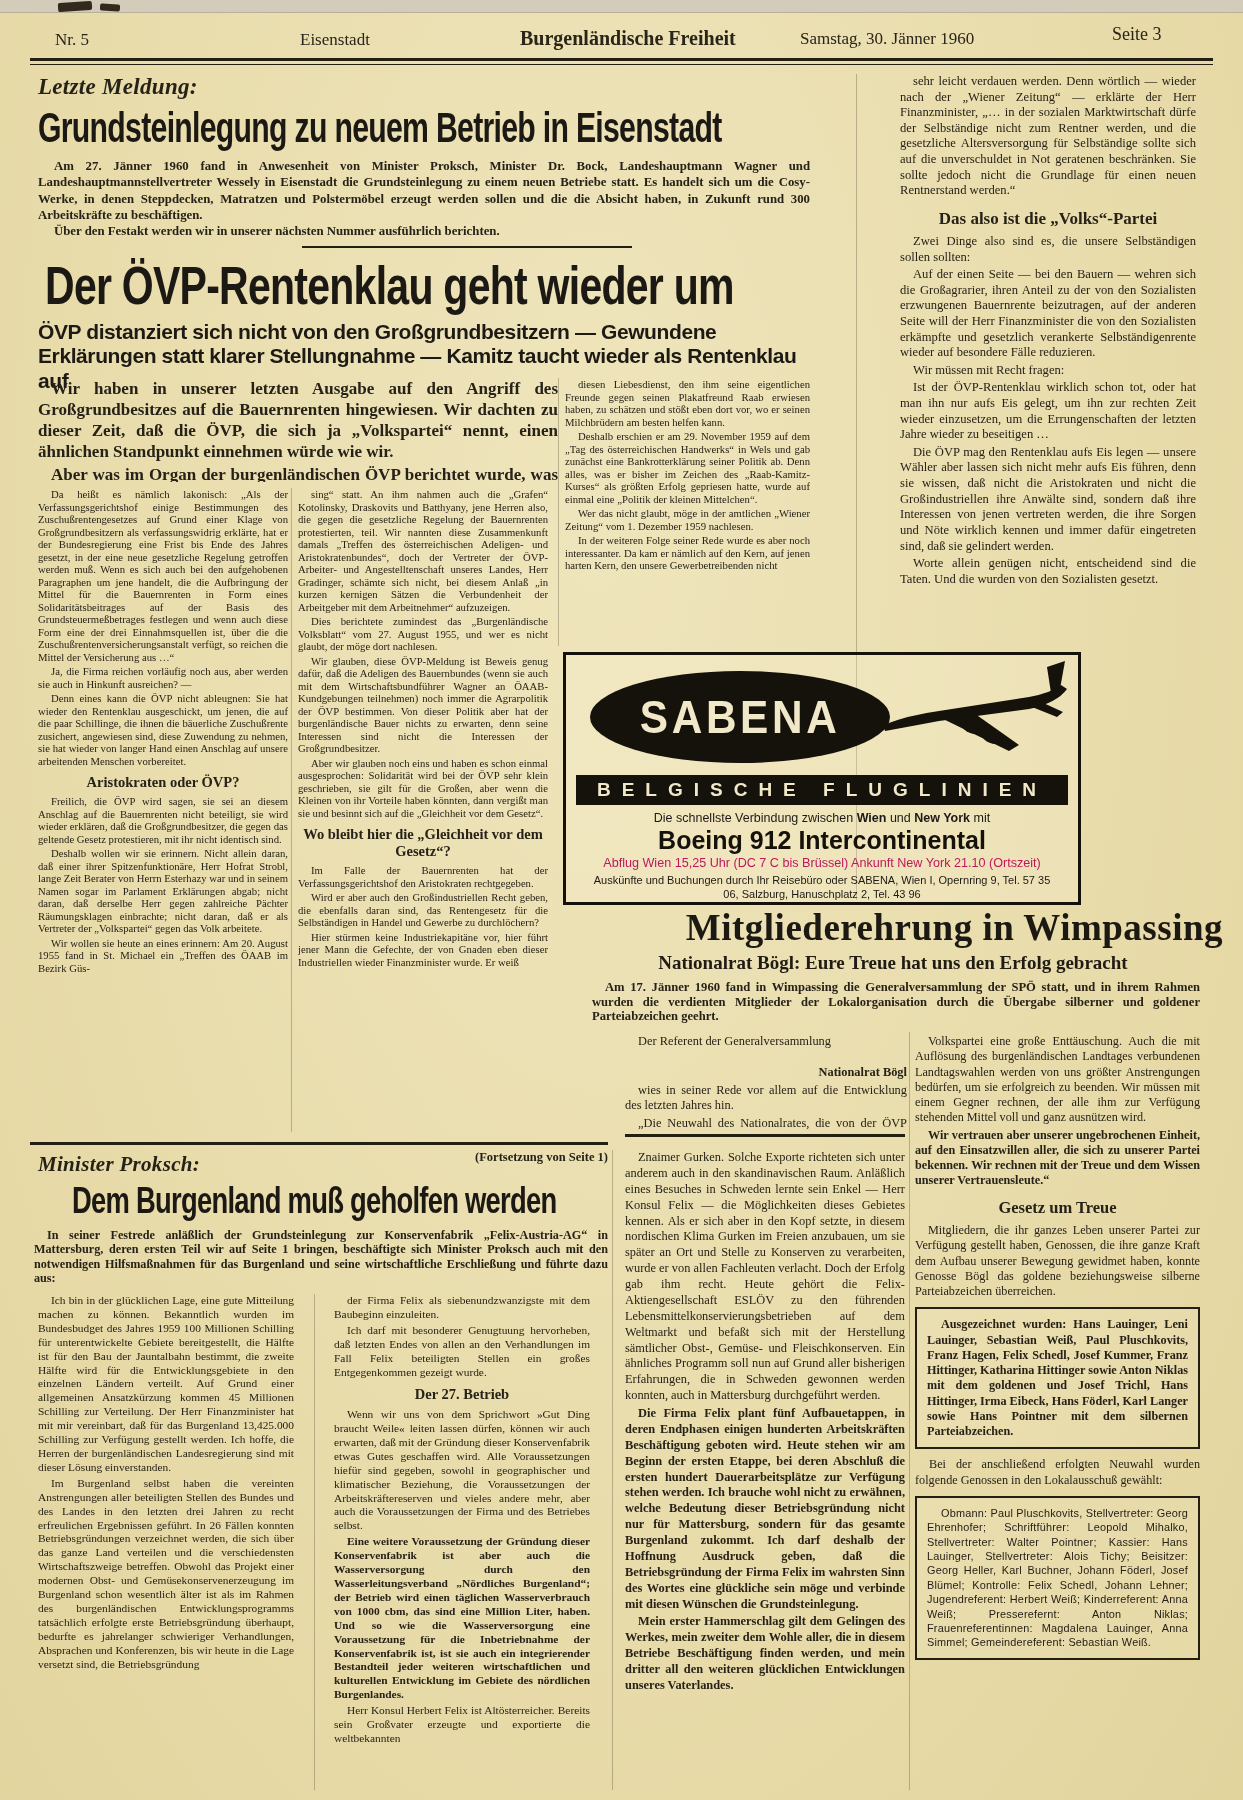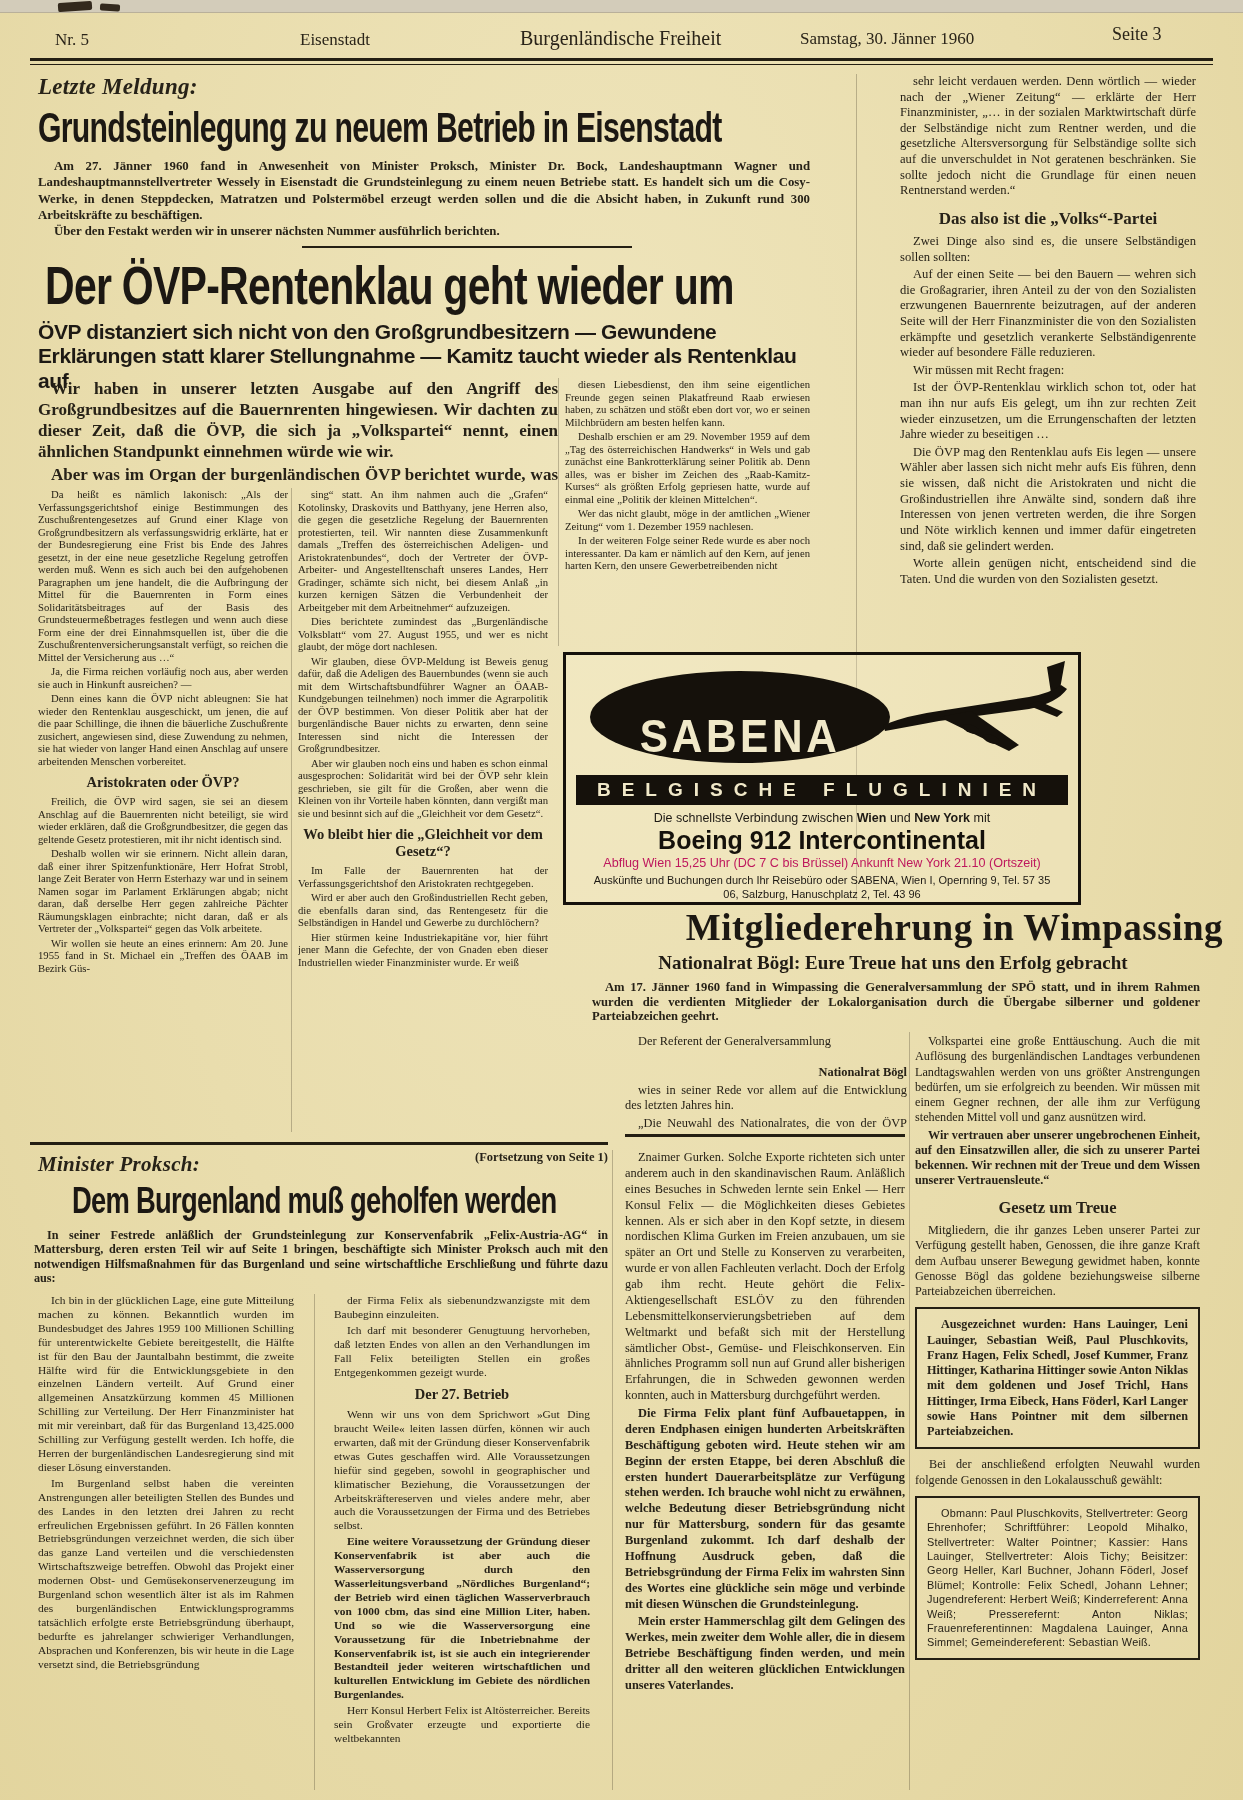--- a/index.html
+++ b/index.html
@@ -4,21 +4,21 @@
 <title>Burgenländische Freiheit – Seite 3</title>
 <style>
 *{margin:0;padding:0;box-sizing:border-box}
 body{width:1243px;height:1800px;position:relative;overflow:hidden;
   background:radial-gradient(ellipse at 48% 28%,#efe5bc 0%,#e9ddad 52%,#e2d49d 100%);
   font-family:"Liberation Serif",serif;color:#272218}
 .abs{position:absolute}
 .scan-strip{left:0;top:0;width:1243px;height:13px;background:#d3ccba;border-bottom:1px solid #b9b09a}
 .scan-mark{background:#33291d;border-radius:2px}
 .mast{font-size:17px;color:#2a2419}
-.mast-title{font-weight:normal;font-size:20px}
+.mast-title{font-weight:bold;font-size:20px}
 .rule{background:#241f13}
 .vrule{background:rgba(30,25,12,.25);width:1px}
 .kicker{font-style:italic;font-weight:bold;font-size:23px;letter-spacing:.3px}
 .cond{display:inline-block;transform-origin:0 60%;white-space:nowrap;font-family:"Liberation Sans",sans-serif;font-weight:700;color:#1c1813;letter-spacing:-1px}
 .h1a{font-size:42px;transform:scaleX(.72)}
 .h1b{font-size:54px;transform:scaleX(.76)}
 .h1c{font-size:37px;transform:scaleX(.74)}
 .subhead{font-family:"Liberation Sans",sans-serif;font-weight:700;font-size:21px;line-height:1.16;letter-spacing:-.4px;color:#1d1914}
 .leadbold{font-weight:bold;font-size:12.8px;line-height:1.27;text-align:justify}
 .leadbold p{text-indent:16px}
@@ -34,21 +34,21 @@
 .wcolB .fl-h{font-size:16.5px;margin:9px 0 5px}
 .box{border:2.5px solid #241f13;padding:8px 10px;margin:8px 0;background:rgba(255,250,225,.12)}
 .box p{text-indent:14px;margin:0;text-align:justify}
 .box-sans{font-family:"Liberation Sans",sans-serif;font-size:10.9px;line-height:1.32;letter-spacing:.2px}
 .box-sans p{text-indent:14px}
 .wimpa-h{font-weight:bold;font-size:37px;letter-spacing:.5px;text-align:right;color:#1c1812;font-family:"Liberation Serif",serif}
 .wimpa-sub{font-weight:bold;font-size:19px;text-align:center;color:#201b14}
 .cont-note{font-weight:bold;font-size:12.5px;text-align:right}
 
 .ad{border:3px solid #15110b;background:rgba(250,244,214,.25)}
-.ad-oval{position:absolute;left:24px;top:16px;width:300px;height:92px;background:#15110b;border-radius:50%;display:flex;align-items:flex-end;justify-content:center}
+.ad-oval{position:absolute;left:24px;top:16px;width:300px;height:92px;background:#15110b;border-radius:50%;display:flex;align-items:center;justify-content:center}
 .ad-oval span{color:#f0e8c8;font-family:"Liberation Sans",sans-serif;font-weight:700;font-size:46px;letter-spacing:4px;transform:scaleX(.92)}
 .ad-banner{position:absolute;left:10px;right:10px;top:120px;height:30px;background:#15110b;display:flex;align-items:center;justify-content:center}
 .ad-banner span{color:#f0e8c8;font-family:"Liberation Sans",sans-serif;font-weight:700;font-size:19px;letter-spacing:11px}
 .ad-line1{position:absolute;left:0;right:0;top:156px;text-align:center;font-family:"Liberation Sans",sans-serif;font-size:12.5px;color:#1d1914}
 .ad-line1 .b{font-weight:700}
 .ad-prod{position:absolute;left:0;right:0;top:171px;text-align:center;font-family:"Liberation Sans",sans-serif;font-weight:700;font-size:25px;color:#15110b}
 .ad-sched{position:absolute;left:0;right:0;top:201px;text-align:center;font-family:"Liberation Sans",sans-serif;font-weight:400;font-size:12.6px;color:#be185d}
 .ad-contact{position:absolute;left:26px;right:26px;top:219px;text-align:center;font-family:"Liberation Sans",sans-serif;font-size:11px;line-height:1.25;color:#1d1914}
 .plane{position:absolute;right:4px;top:4px}
 </style>
@@ -92,21 +92,21 @@
     <p class="fl-p">Wer das nicht glaubt, möge in der amtlichen „Wiener Zeitung“ vom 1. Dezember 1959 nachlesen.</p>
     <p class="fl-p">In der weiteren Folge seiner Rede wurde es aber noch interessanter. Da kam er nämlich auf den Kern, auf jenen harten Kern, den unsere Gewerbetreibenden nicht</p>
   </div>
 <div class="abs col" style="left:38px;top:488px;width:250px;height:646px">
     <p class="fl-p">Da heißt es nämlich lakonisch: „Als der Verfassungsgerichtshof einige Bestimmungen des Zuschußrentengesetzes auf Grund einer Klage von Großgrundbesitzern als verfassungswidrig erklärte, hat er der Bundesregierung eine Frist bis Ende des Jahres gesetzt, in der eine neue gesetzliche Regelung getroffen werden muß. Wenn es sich auch bei den aufgehobenen Paragraphen um jene handelt, die die Aufbringung der Mittel für die Bauernrenten in Form eines Solidaritätsbeitrages auf der Basis des Grundsteuermeßbetrages festlegen und wenn auch diese Form eine der drei Einnahmsquellen ist, über die die Zuschußrentenversicherungsanstalt verfügt, so reichen die Mittel der Versicherung aus …“</p>
     <p class="fl-p">Ja, die Firma reichen vorläufig noch aus, aber werden sie auch in Hinkunft ausreichen? —</p>
     <p class="fl-p">Denn eines kann die ÖVP nicht ableugnen: Sie hat wieder den Rentenklau ausgeschickt, um jenen, die auf die paar Schillinge, die ihnen die bäuerliche Zuschußrente zusichert, angewiesen sind, diese Zuwendung zu nehmen, sie hat wieder von langer Hand einen Anschlag auf unsere arbeitenden Menschen vorbereitet.</p>
     <h4 class="fl-h">Aristokraten oder ÖVP?</h4>
     <p class="fl-p">Freilich, die ÖVP wird sagen, sie sei an diesem Anschlag auf die Bauernrenten nicht beteiligt, sie wird wieder erklären, daß die Großgrundbesitzer, die gegen das geltende Gesetz protestieren, mit ihr nicht identisch sind.</p>
     <p class="fl-p">Deshalb wollen wir sie erinnern. Nicht allein daran, daß einer ihrer Spitzenfunktionäre, Herr Hofrat Strobl, lange Zeit Berater von Herrn Esterhazy war und in seinem Namen sogar im Parlament Erklärungen abgab; nicht daran, daß derselbe Herr gegen zahlreiche Pächter Räumungsklagen einbrachte; nicht daran, daß er als Vertreter der „Volkspartei“ gegen das Volk arbeitete.</p>
-    <p class="fl-p">Wir wollen sie heute an eines erinnern: Am 20. June 1955 fand in St. Michael ein „Treffen des ÖAAB im Bezirk Güs-</p>
+    <p class="fl-p">Wir wollen sie heute an eines erinnern: Am 20. August 1955 fand in St. Michael ein „Treffen des ÖAAB im Bezirk Güs-</p>
   </div>
 <div class="abs col" style="left:298px;top:488px;width:250px;height:646px">
     <p class="fl-p">sing“ statt. An ihm nahmen auch die „Grafen“ Kotolinsky, Draskovits und Batthyany, jene Herren also, die gegen die gesetzliche Regelung der Bauernrenten protestierten, teil. Wir nannten diese Zusammenkunft damals „Treffen des österreichischen Adeligen- und Aristokratenbundes“, doch der Vertreter der ÖVP-Arbeiter- und Angestelltenschaft unseres Landes, Herr Gradinger, schämte sich nicht, bei diesem Anlaß „in kurzen kernigen Sätzen die Verbundenheit der Arbeitgeber mit dem Arbeitnehmer“ aufzuzeigen.</p>
     <p class="fl-p">Dies berichtete zumindest das „Burgenländische Volksblatt“ vom 27. August 1955, und wer es nicht glaubt, der möge dort nachlesen.</p>
     <p class="fl-p">Wir glauben, diese ÖVP-Meldung ist Beweis genug dafür, daß die Adeligen des Bauernbundes (wenn sie auch mit dem Wirtschaftsbundführer Wagner an ÖAAB-Kundgebungen teilnehmen) noch immer die Agrarpolitik der ÖVP bestimmen. Von dieser Politik aber hat der burgenländische Bauer nichts zu erwarten, denn seine Interessen sind nicht die Interessen der Großgrundbesitzer.</p>
     <p class="fl-p">Aber wir glauben noch eins und haben es schon einmal ausgesprochen: Solidarität wird bei der ÖVP sehr klein geschrieben, sie gilt für die Großen, aber wenn die Kleinen von ihr Vorteile haben könnten, dann vergißt man sie und besinnt sich auf die „Gleichheit vor dem Gesetz“.</p>
     <h4 class="fl-h">Wo bleibt hier die „Gleichheit vor dem Gesetz“?</h4>
     <p class="fl-p">Im Falle der Bauernrenten hat der Verfassungsgerichtshof den Aristokraten rechtgegeben.</p>
     <p class="fl-p">Wird er aber auch den Großindustriellen Recht geben, die ebenfalls daran sind, das Rentengesetz für die Selbständigen in Handel und Gewerbe zu durchlöchern?</p>
     <p class="fl-p">Hier stürmen keine Industriekapitäne vor, hier führt jener Mann die Gefechte, der von Gnaden eben dieser Industriellen wieder Finanzminister wurde. Er weiß</p>

